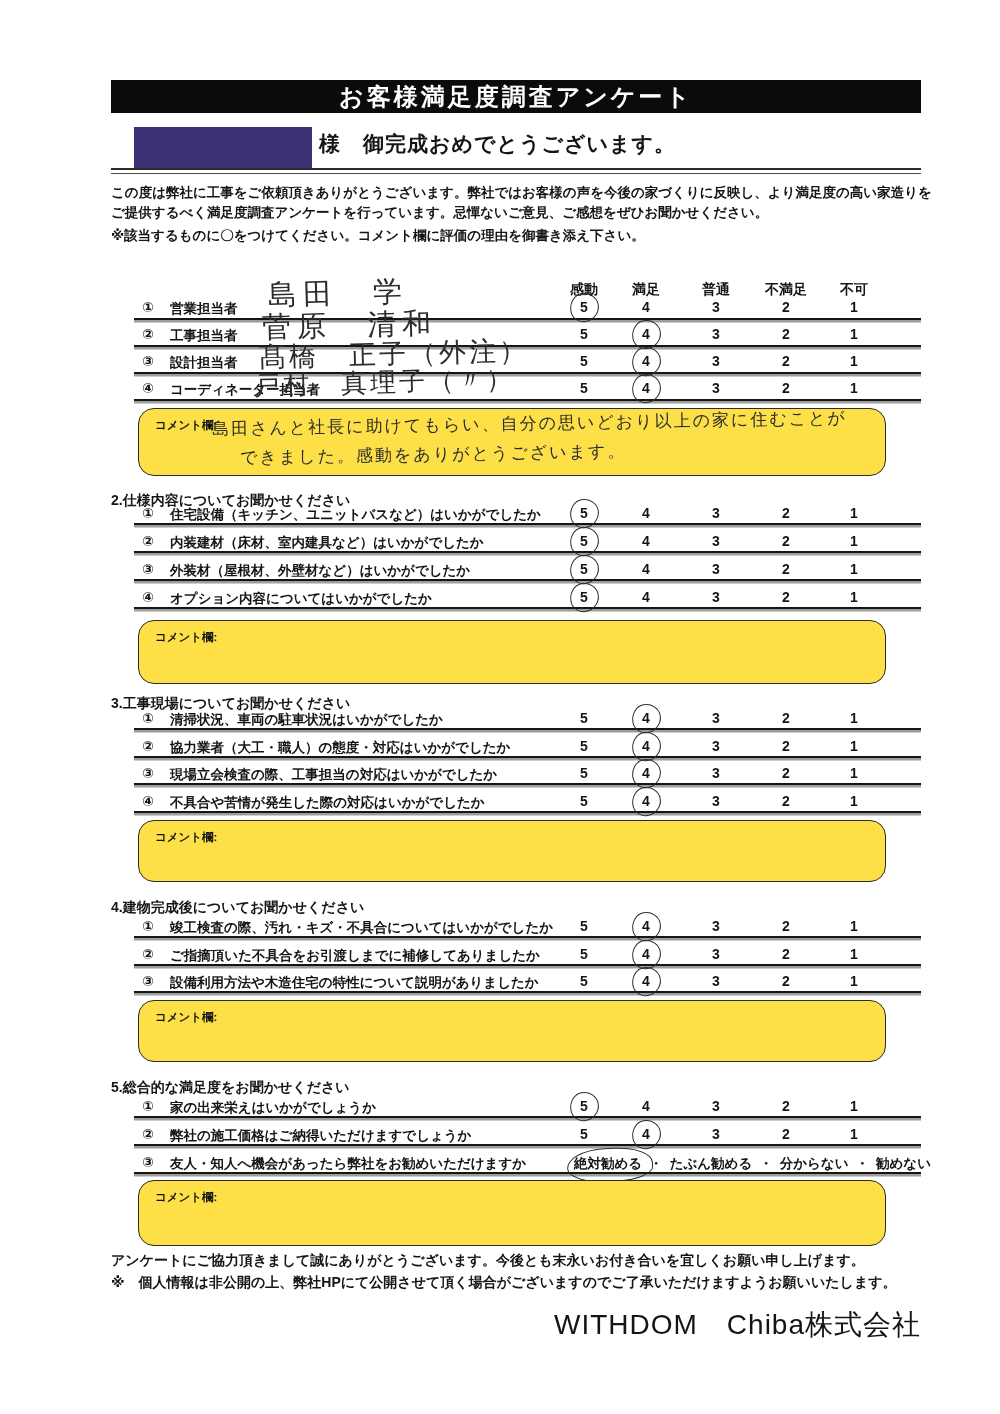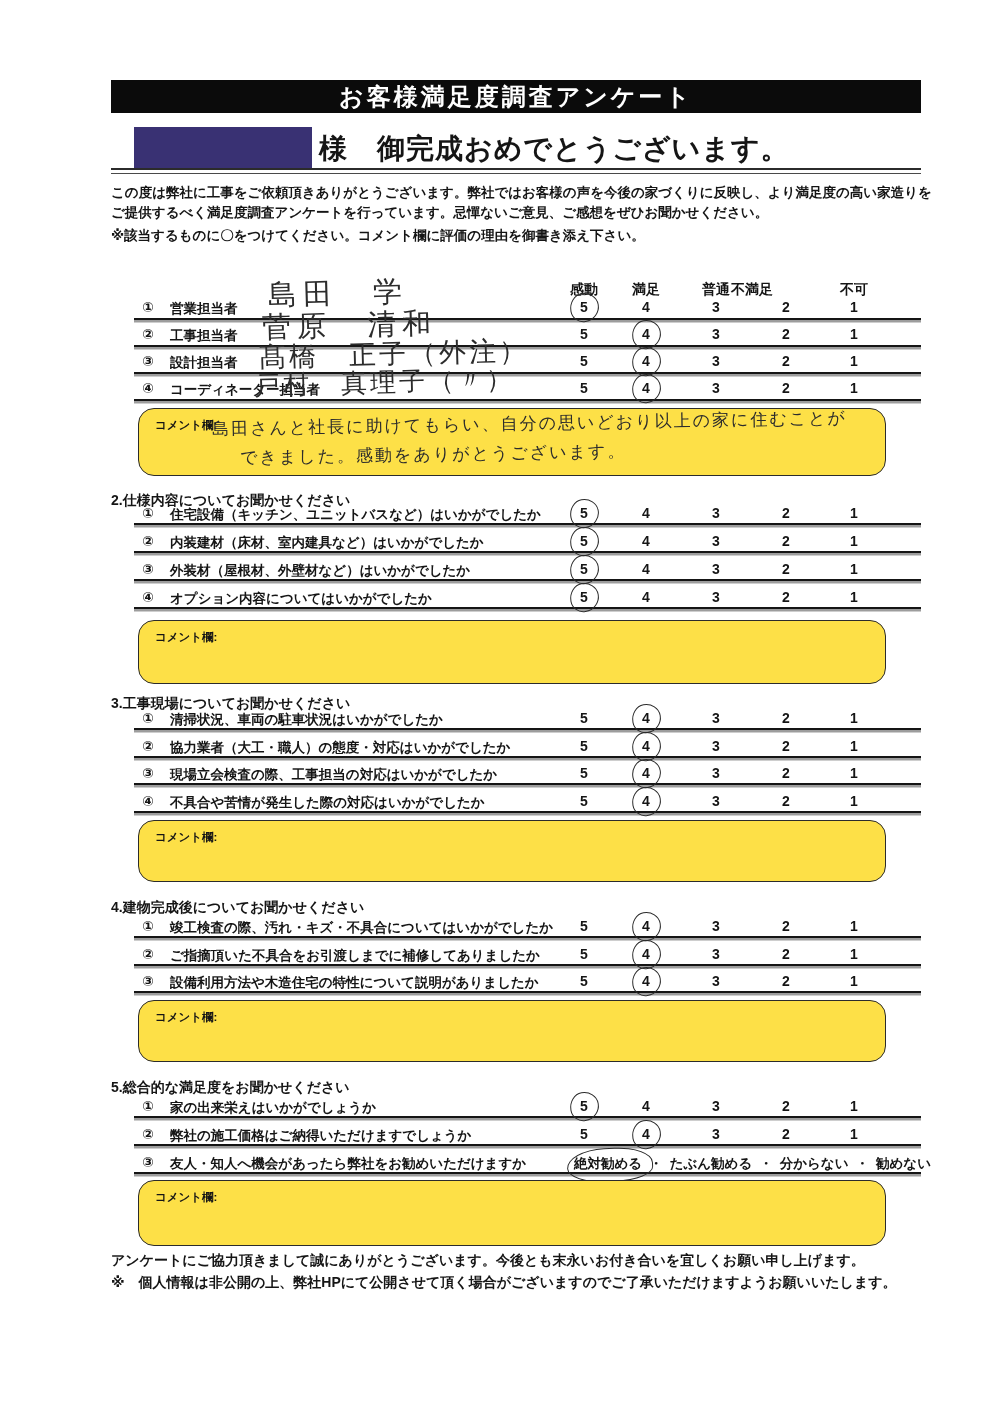--- a/index.html
+++ b/index.html
@@ -3,35 +3,35 @@
 <meta charset="utf-8">
 <style>
   html,body{margin:0;padding:0;background:#ffffff;}
   .page{position:relative;width:1000px;height:1414px;background:#fff;overflow:hidden;
         font-family:"Liberation Sans","DejaVu Sans",sans-serif;color:#151515;margin-left:16px;}
   .abs{position:absolute;}
   
   .titlebar{left:95px;top:80px;width:810px;height:33px;background:#0b0b0b;color:#fff;
             font-size:24px;font-weight:bold;letter-spacing:3px;text-align:center;line-height:33px;}
   .redaction{left:118px;top:127px;width:178px;height:41px;background:#393173;}
-  .greeting{left:303px;top:130px;font-size:28px;font-weight:600;letter-spacing:1px;white-space:nowrap;}
+  .greeting{left:303px;top:130px;font-size:21px;font-weight:600;letter-spacing:1px;white-space:nowrap;}
   .rule2{left:95px;top:168px;width:810px;height:3px;border-top:2.5px solid #2b2b2b;border-bottom:1.5px solid #4a4a4a;}
   .intro{left:95px;width:830px;font-size:13.5px;font-weight:600;white-space:nowrap;}
   
   .shead{left:95px;font-size:14px;font-weight:bold;white-space:nowrap;}
   .qrow{left:118px;width:787px;height:21px;border-bottom:2px solid #151515;
         box-shadow:0 2.5px 0 rgba(60,60,60,.5);}
   .qrow.noline{border-bottom:none;box-shadow:none;}
   .qnum{position:absolute;left:8px;top:2px;font-size:14px;font-weight:bold;}
   .qtext{position:absolute;left:36px;top:3px;font-size:13.5px;font-weight:bold;white-space:nowrap;}
   .rates{position:absolute;inset:0;}
   .rv{position:absolute;top:2px;width:36px;text-align:center;font-size:14px;font-weight:bold;}
   .c1{left:432px}.c2{left:494px}.c3{left:564px}.c4{left:634px}.c5{left:702px}
   .sl{position:absolute;top:0;width:60px;text-align:center;font-size:14px;font-weight:bold;}
-  .l1{left:420px}.l2{left:482px}.l3{left:552px}.l4{left:588px}.l5{left:690px}
+  .l1{left:420px}.l2{left:482px}.l3{left:552px}.l4{left:622px}.l5{left:690px}
   .rv.circled::before{content:"";position:absolute;left:50%;top:50%;width:27px;height:27px;
         margin:-14px 0 0 -14px;border:1.7px solid #2a2a2a;
         border-radius:48% 52% 55% 45%/55% 48% 52% 45%;transform:rotate(-10deg);}
   
   .optrow{position:absolute;left:440px;top:3px;white-space:nowrap;font-size:13.5px;font-weight:bold;}
   .opt{position:relative;display:inline-block;}
   .osep{display:inline-block;margin:0 7px;}
   .opt.circled::before{content:"";position:absolute;left:-7px;top:-7px;right:-11px;bottom:-9px;
         border:1.8px solid #2a2a2a;border-radius:50% 50% 50% 50%/62% 55% 45% 52%;transform:rotate(-3deg);}
   
@@ -288,14 +288,15 @@
     <div class="optrow">
       <span class="opt circled">絶対勧める</span><span class="osep">・</span><span class="opt">たぶん勧める</span><span class="osep">・</span><span class="opt">分からない</span><span class="osep">・</span><span class="opt">勧めない</span>
     </div>
   </div>
   <div class="abs cbox" style="top:1180px;height:64px">
     <span class="clabel">コメント欄:</span>
   </div>
 
   <div class="abs foot" style="top:1252px">アンケートにご協力頂きまして誠にありがとうございます。今後とも末永いお付き合いを宜しくお願い申し上げます。</div>
   <div class="abs foot" style="top:1274px">※　個人情報は非公開の上、弊社HPにて公開させて頂く場合がございますのでご了承いただけますようお願いいたします。</div>
+  <div class="abs company">WITHDOM　Chiba株式会社</div>
 
 </div>
 
 </body></html>

